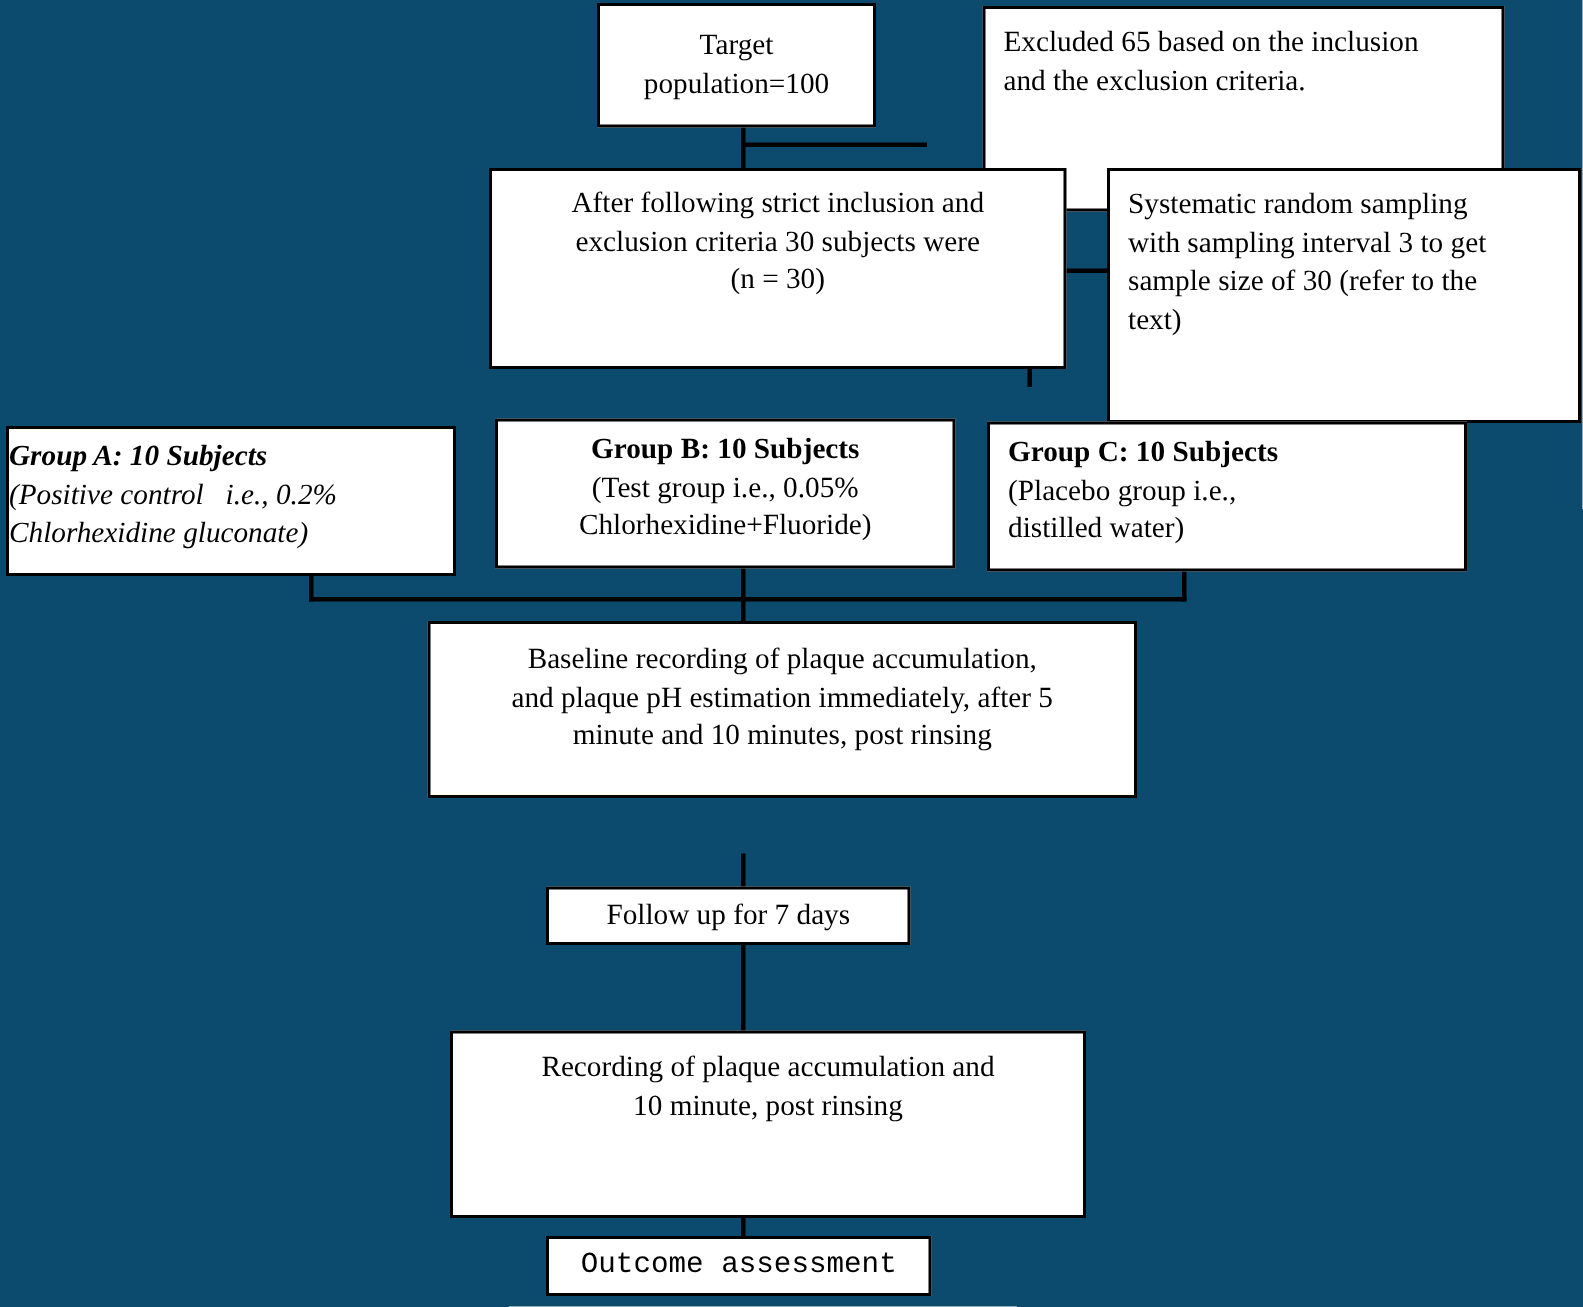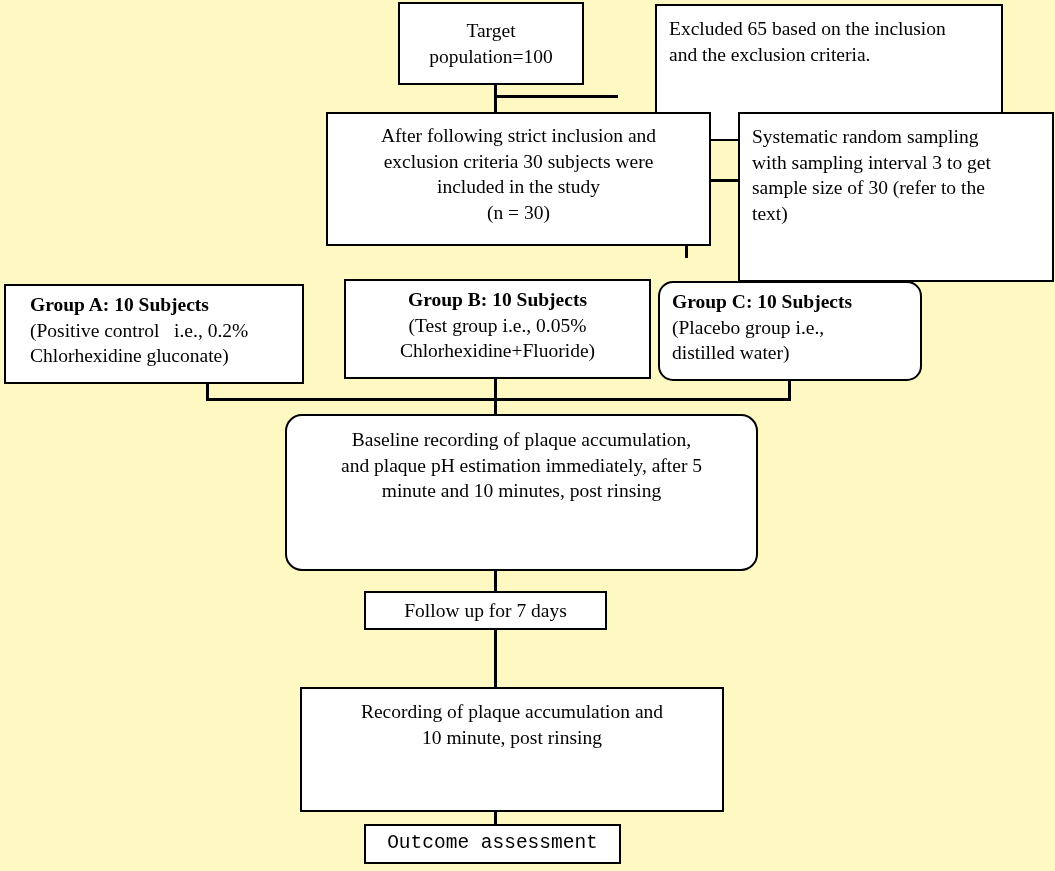--- a/index.html
+++ b/index.html
@@ -5,21 +5,21 @@
 <style>
   html, body {
     margin: 0;
     padding: 0;
     background: #ffffff;
   }
   #canvas {
     position: relative;
     width: 1055px;
     height: 871px;
-    background: #fef9c3;
+    background: #0c4a6e;
     font-family: "Liberation Serif", "DejaVu Serif", serif;
     color: #000000;
     overflow: hidden;
   }
   .node {
     position: absolute;
     box-sizing: border-box;
     border: 2px solid #000000;
     background: #ffffff;
     display: flex;
@@ -88,59 +88,58 @@
     <div class="inner" style="padding:10px 8px 6px 12px;">
       <span class="line">Excluded 65 based on the inclusion</span>
       <span class="line">and the exclusion criteria.</span>
     </div>
   </div>
 
   <div class="node center" style="left:301px; top:112px; width:385px; height:134px;margin-left:25px;">
     <div class="inner" style="padding:9px 10px 6px 10px;">
       <span class="line">After following strict inclusion and</span>
       <span class="line">exclusion criteria 30 subjects were</span>
-      <span class="line">included in the study</span>
       <span class="line">(n = 30)</span>
     </div>
   </div>
 
   <div class="node left" style="left:738px; top:112px; width:316px; height:170px;">
     <div class="inner" style="padding:10px 8px 6px 12px;">
       <span class="line">Systematic random sampling</span>
       <span class="line">with sampling interval 3 to get</span>
       <span class="line">sample size of 30 (refer to the</span>
       <span class="line">text)</span>
     </div>
   </div>
 
   <div class="node left" style="left:4px; top:284px; width:300px; height:100px;">
-    <div class="inner" style="padding:6px 8px 6px 24px;">
+    <div class="inner" style="padding:6px 8px 6px 0;font-style:italic;">
       <span class="line hdr">Group A: 10 Subjects</span>
       <span class="line">(Positive control   i.e., 0.2%</span>
       <span class="line">Chlorhexidine gluconate)</span>
     </div>
   </div>
 
-  <div class="node center" style="left:344px; top:279px; width:307px; height:100px;">
+  <div class="node center" style="left:330px; top:279px; width:307px; height:100px;">
     <div class="inner" style="padding:6px 8px 6px 8px;">
       <span class="line"><b>Group B</b><b>: 10 Subjects</b></span>
       <span class="line">(Test group i.e., 0.05%</span>
       <span class="line">Chlorhexidine+Fluoride)</span>
     </div>
   </div>
 
-  <div class="node left" style="left:658px; top:281px; width:264px; height:100px;border-radius:15px;">
+  <div class="node left" style="left:658px; top:281px; width:320px; height:100px;">
     <div class="inner" style="padding:6px 8px 6px 12px;">
       <span class="line"><b>Group C</b><b>: 10 Subjects</b></span>
       <span class="line">(Placebo group i.e.,</span>
       <span class="line">distilled water)</span>
     </div>
   </div>
 
-  <div class="node center" style="left:285px; top:414px; width:473px; height:157px;border-radius:17px;">
+  <div class="node center" style="left:285px; top:414px; width:473px; height:118px;">
     <div class="inner" style="padding:11px 12px 6px 12px;">
       <span class="line">Baseline recording of plaque accumulation,</span>
       <span class="line">and plaque pH estimation immediately, after 5</span>
       <span class="line">minute and 10 minutes, post rinsing</span>
     </div>
   </div>
 
   <div class="node center vcenter" style="left:364px; top:591px; width:243px; height:39px;">
     <div class="inner" style="padding:0 8px;">
       <span class="line">Follow up for 7 days</span>

